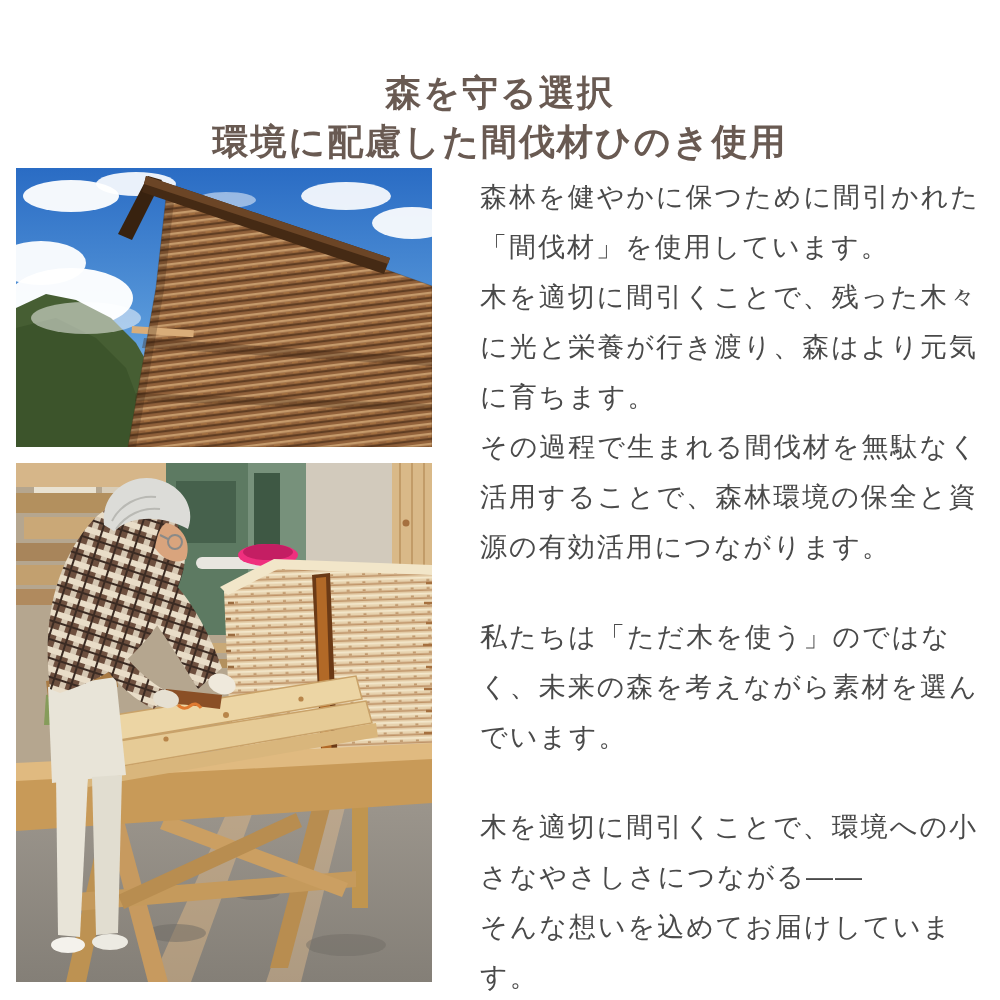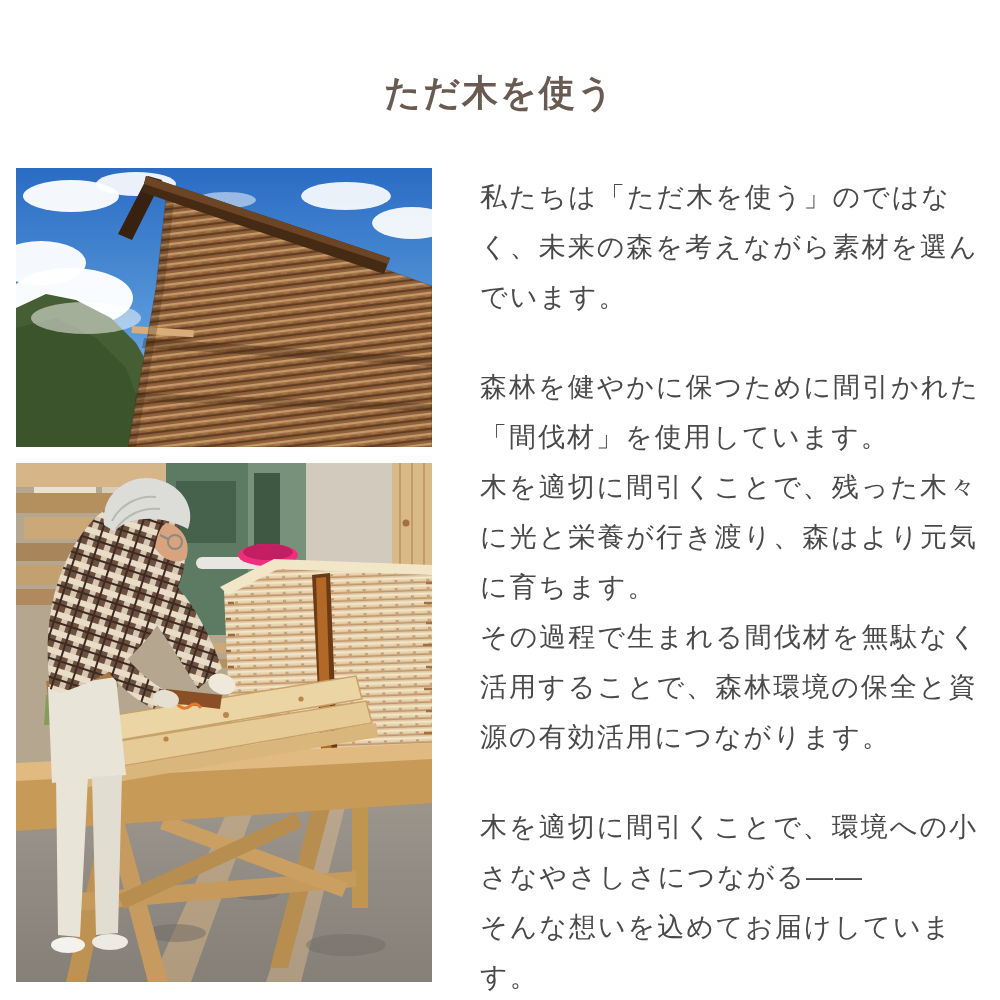--- a/index.html
+++ b/index.html
@@ -22,21 +22,22 @@
   .textcol p{margin:0;}
   .textcol p + p{margin-top:40px;}
   .sentence{display:block;}
 </style>
 </head>
 <body>
 
 <div class="page">
 
   <h2 class="title">
-    <span>ただ木を使う</span>
+    <span>森を守る選択</span>
+    <span>環境に配慮した間伐材ひのき使用</span>
   </h2>
 
   <div class="photos">
 
     <figure aria-label="青空の下に積み上げて天然乾燥される間伐材ひのきの木材">
       <svg viewBox="0 0 416 279" role="img">
         <defs>
           <linearGradient id="sky" x1="0" y1="0" x2="0" y2="1">
             <stop offset="0" stop-color="#2a6cc4"></stop>
             <stop offset="0.6" stop-color="#5b9bdb"></stop>
@@ -195,26 +196,26 @@
           <path d="M162,242 q6,6 12,1 q6,-5 11,2" stroke="#e07a30" stroke-width="3" fill="none"></path>
           <ellipse cx="206" cy="221" rx="14" ry="10" fill="#efe9dc" transform="rotate(18 206 221)"></ellipse>
           <ellipse cx="150" cy="236" rx="13" ry="9" fill="#e6e0d2" transform="rotate(10 150 236)"></ellipse>
         </g>
       </svg>
     </figure>
   </div>
 
   <div class="textcol">
     <p>
-      <span class="sentence">私たちは「ただ木を使う」のではなく、未来の森を考えながら素材を選んでいます。</span>
-    </p>
-    <p>
       <span class="sentence">森林を健やかに保つために間引かれた「間伐材」を使用しています。</span>
       <span class="sentence">木を適切に間引くことで、残った木々に光と栄養が行き渡り、森はより元気に育ちます。</span>
       <span class="sentence">その過程で生まれる間伐材を無駄なく活用することで、森林環境の保全と資源の有効活用につながります。</span>
+    </p>
+    <p>
+      <span class="sentence">私たちは「ただ木を使う」のではなく、未来の森を考えながら素材を選んでいます。</span>
     </p>
     <p>
       <span class="sentence">木を適切に間引くことで、環境への小さなやさしさにつながる――</span>
       <span class="sentence">そんな想いを込めてお届けしています。</span>
     </p>
   </div>
 
 </div>
 
 </body></html>

